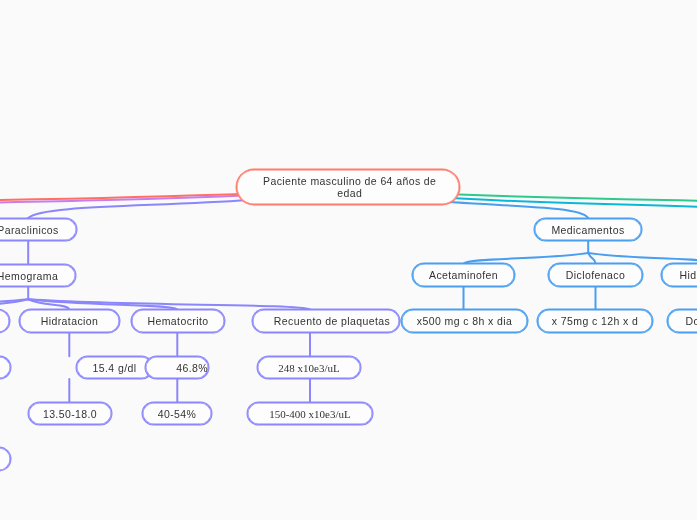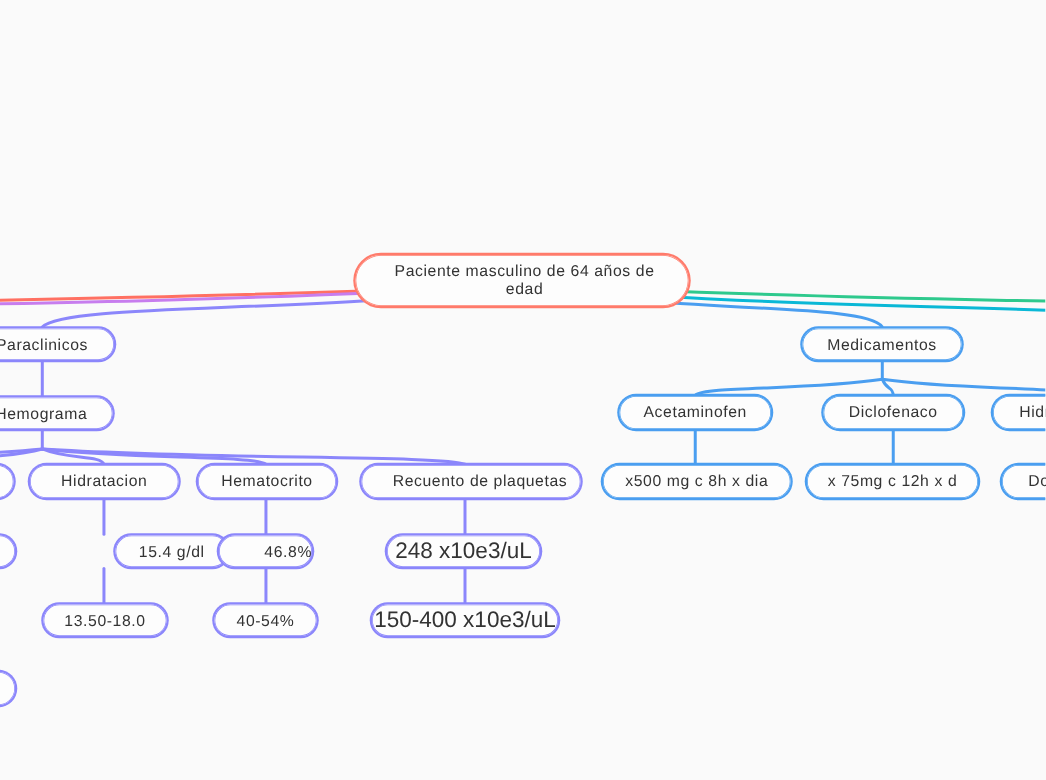--- a/index.html
+++ b/index.html
@@ -38,21 +38,21 @@
   .node.root {
     justify-content: center;
     white-space: normal;
     padding: 1px 15px 0 18px;
     font-size: 10.5px;
     line-height: 11.4px;
     text-align: left;
   }
   .node.root > span { display: block; max-width: 178px; transform: translateZ(0); }
   .node.clipright { justify-content: flex-start; padding-left: 17.5px; }
-  .node.mono { font-family: Liberation Sans, sans-serif; font-size: 15px; letter-spacing: 0; }
+  .node.mono { font-family: Liberation Serif, serif; font-size: 11px; letter-spacing: 0; }
 </style>
 </head>
 <body>
 
 <div id="canvas">
 
   <svg id="edges" viewBox="0 0 697 520" width="697" height="520">
   <g fill="none" stroke-width="2" stroke-linecap="round">
     <path d="M348.0,190.0 C-103.2,209.6 -723.6,201.2 -780.0,218.0" stroke="#ff7062"></path>
     <path d="M348.0,190.0 C36.8,209.6 -391.1,201.2 -430.0,218.0" stroke="#c77dee"></path>
@@ -101,21 +101,21 @@
   <div class="node" style="left:-80px; top:309px; width:90px; height:24px; border-color:#8b86fb; box-shadow:0 0 0 0.5px #8b86fb, inset 0 0 0 0.5px #8b86fb;"></div>
 
   <div class="node" style="left:19px; top:309px; width:101px; height:24px; border-color:#8b86fb; box-shadow:0 0 0 0.5px #8b86fb, inset 0 0 0 0.5px #8b86fb;">
     <span>Hidratacion</span>
   </div>
 
   <div class="node" style="left:131px; top:309px; width:94px; height:24px; border-color:#8b86fb; box-shadow:0 0 0 0.5px #8b86fb, inset 0 0 0 0.5px #8b86fb;">
     <span>Hematocrito</span>
   </div>
 
-  <div class="node" style="left:240px; top:309px; width:148px; height:24px; border-color:#8b86fb; box-shadow:0 0 0 0.5px #8b86fb, inset 0 0 0 0.5px #8b86fb;padding-left:12px;">
+  <div class="node" style="left:252px; top:309px; width:148px; height:24px; border-color:#8b86fb; box-shadow:0 0 0 0.5px #8b86fb, inset 0 0 0 0.5px #8b86fb;padding-left:12px;">
     <span>Recuento de plaquetas</span>
   </div>
 
   <div class="node" style="left:-80px; top:356px; width:91px; height:23px; border-color:#8b86fb; box-shadow:0 0 0 0.5px #8b86fb, inset 0 0 0 0.5px #8b86fb;"></div>
 
   <div class="node" style="left:31px; top:356px; width:77px; height:23px; border-color:#8b86fb; box-shadow:0 0 0 0.5px #8b86fb, inset 0 0 0 0.5px #8b86fb;margin-left:45px;">
     <span>15.4 g/dl</span>
   </div>
 
   <div class="node" style="left:145px; top:356px; width:64px; height:23px; border-color:#8b86fb; box-shadow:0 0 0 0.5px #8b86fb, inset 0 0 0 0.5px #8b86fb;justify-content:flex-end;">

